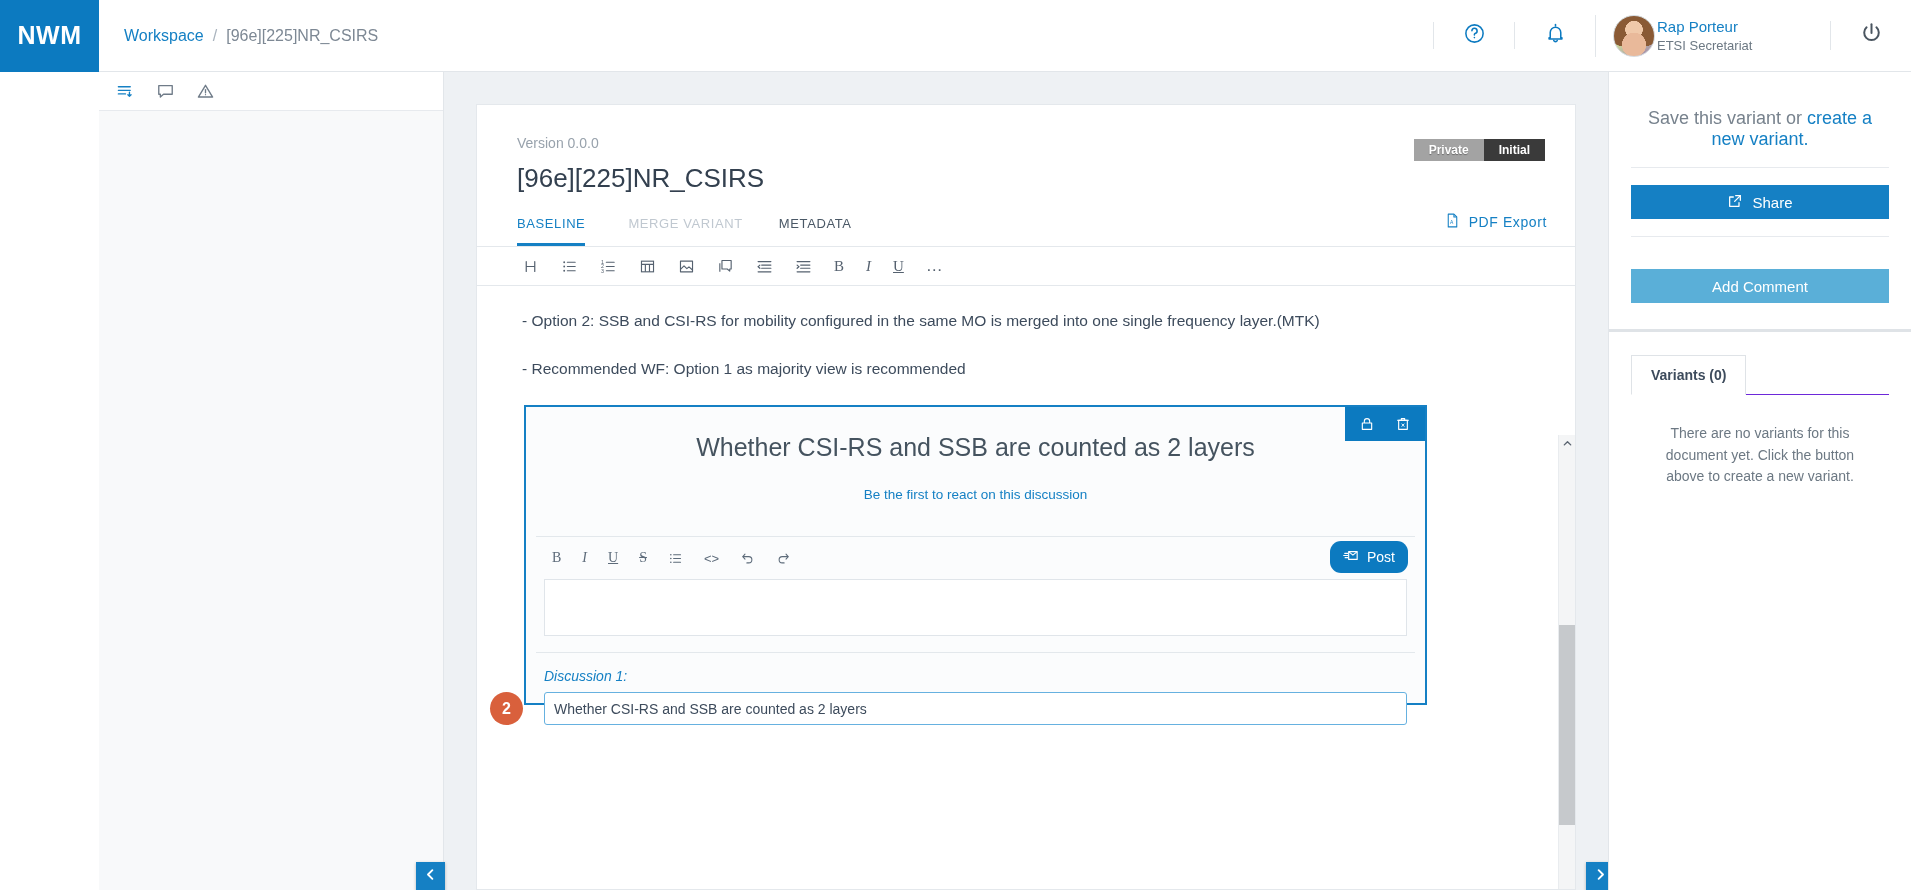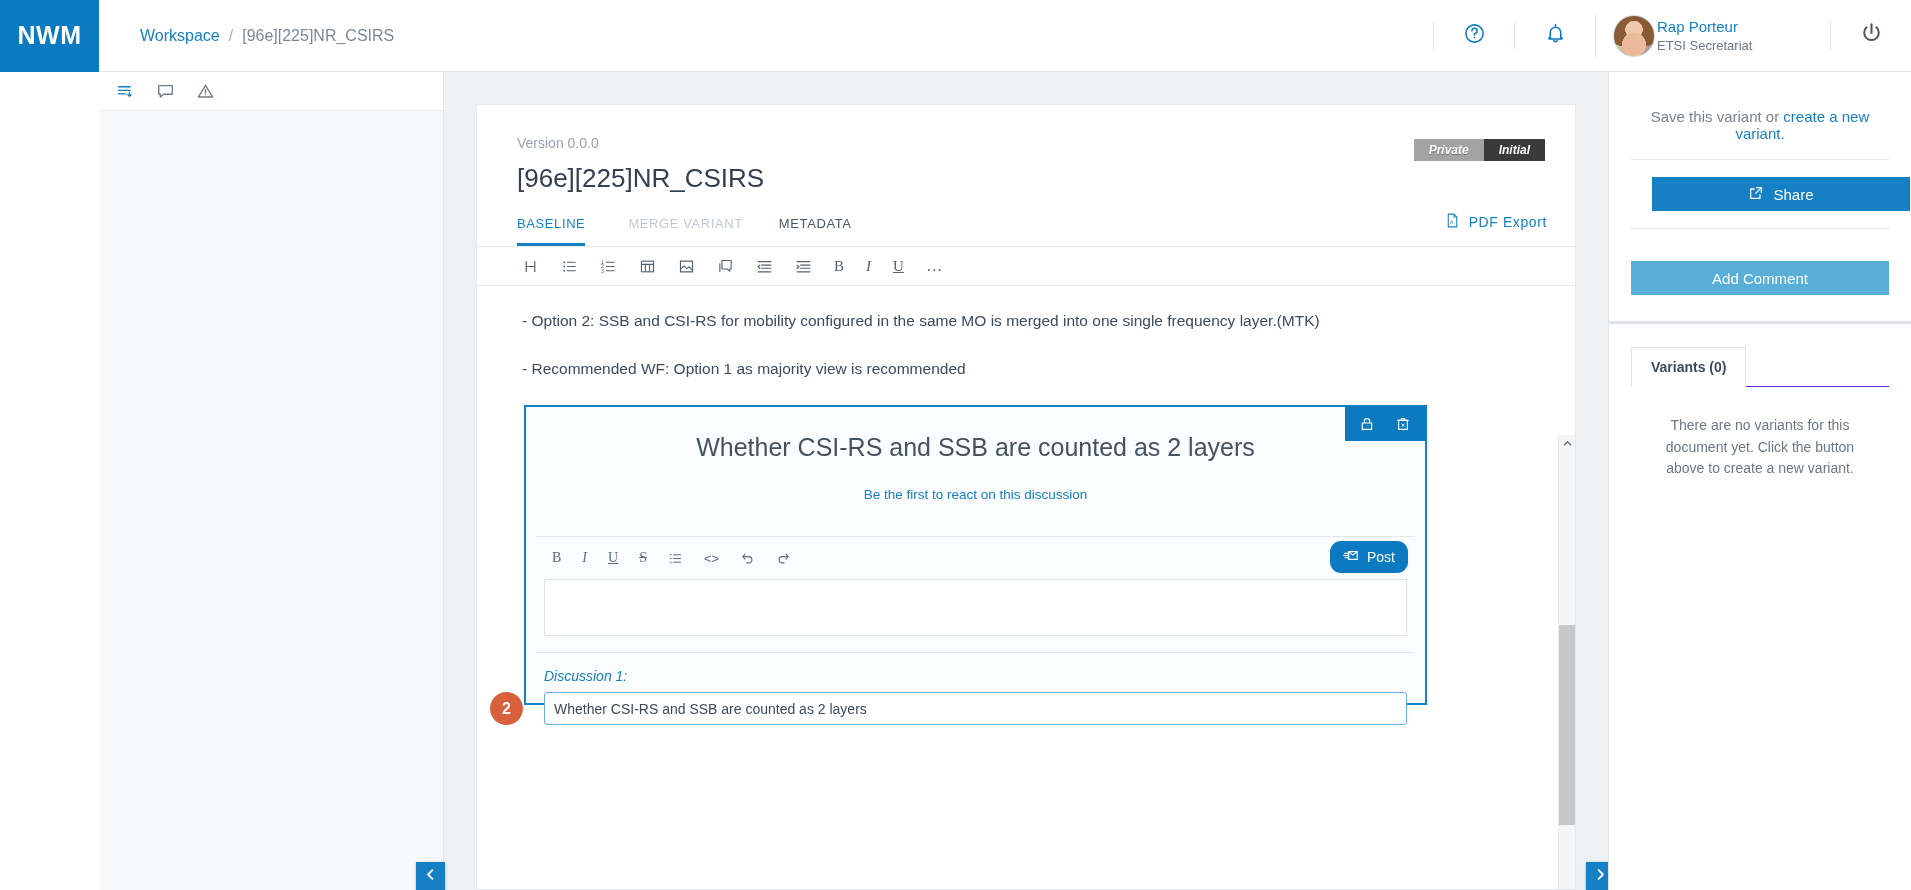--- a/index.html
+++ b/index.html
@@ -18,21 +18,21 @@
   }
   .logo {
     width: 99px; height: 72px; background: #0c7ac0;
     display: flex; align-items: center; justify-content: center;
     color: #fff; font-size: 25px; font-weight: bold; letter-spacing: .5px;
   }
   .breadcrumb {
     flex: 0 0 auto; display: flex; align-items: center;
     padding-left: 25px; font-size: 16px; gap: 9px;
   }
-  .breadcrumb .crumb-link { color: #1580c4; cursor: pointer; margin-left: 16px; }
+  .breadcrumb .crumb-link { color: #1580c4; cursor: pointer; }
   .breadcrumb .crumb-sep { color: #a9b3bd; }
   .breadcrumb .crumb-current { color: #7d8894; }
   .topbar-spacer { flex: 1 1 auto; }
   .icon-cell {
     width: 81px; border-left: 1px solid #e2e6ea;
     display: flex; align-items: center; justify-content: center;
     color: #0c7ac0; cursor: pointer;
   }
   .user-cell {
     width: 235px; border-left: 1px solid #e2e6ea;
@@ -81,21 +81,21 @@
   }
   .doc-card {
     position: relative; width: 1100px; height: 786px;
     background: #ffffff; border: 1px solid #e4e8ec; overflow: hidden;
   }
   .doc-head { padding: 30px 40px 0 40px; position: relative; }
   .version { font-size: 14px; color: #98a2ac; }
   .doc-title { font-size: 26px; color: #33404f; margin-top: 12px; }
   .state-badges {
     position: absolute; right: 30px; top: 34px; display: flex;
-    font-size: 12px; font-weight: bold; font-style: italic;
+    font-size: 12px; font-weight: bold;
   }
   .badge-private {
     background: #a3a3a3; color: #fff; padding: 4px 15px;
     text-shadow: 0 1px 1px rgba(0,0,0,.35);
   }
   .badge-initial {
     background: #3a3a3a; color: #fff; padding: 4px 15px;
   }
   .tabs {
     display: flex; gap: 36px; padding: 22px 40px 0 40px;
@@ -194,30 +194,29 @@
   .rightpanel {
     position: absolute; top: 72px; left: 1608px; width: 303px; height: 818px;
     background: #ffffff; border-left: 1px solid #e2e6ea; padding: 24px 22px 0 22px;
   }
   .btn-save {
     width: 100%; height: 34px; background: #2fa149; color: #fff;
     border: none; font-size: 15px; cursor: pointer;
     font-family: "Liberation Sans", sans-serif;
   }
   .save-note {
-    text-align: center; font-size: 15px; color: #77828d; padding: 12px 0 0 0;
+    text-align: center; font-size: 18px; color: #77828d; padding: 12px 0 0 0;
   }
   .save-note a { color: #1580c4; text-decoration: none; cursor: pointer; }
   .panel-rule { height: 1px; background: #e7eaee; margin: 17px 0 0 0; }
   .btn-share {
     width: 100%; height: 34px; background: #1580c4; color: #fff; border: none;
     font-size: 15px; cursor: pointer; display: flex; align-items: center;
     justify-content: center; gap: 9px; margin-top: 17px;
     font-family: "Liberation Sans", sans-serif;
-    margin-left: 21px;
   }
   .btn-comment {
     width: 100%; height: 34px; background: #5aafd8; color: #fff; border: none;
     font-size: 15px; cursor: pointer; margin-top: 32px;
     font-family: "Liberation Sans", sans-serif;
   }
   .panel-divider {
     height: 3px; background: #dfe3e7; margin: 26px -22px 0 -22px;
   }
   .variant-tabs {

